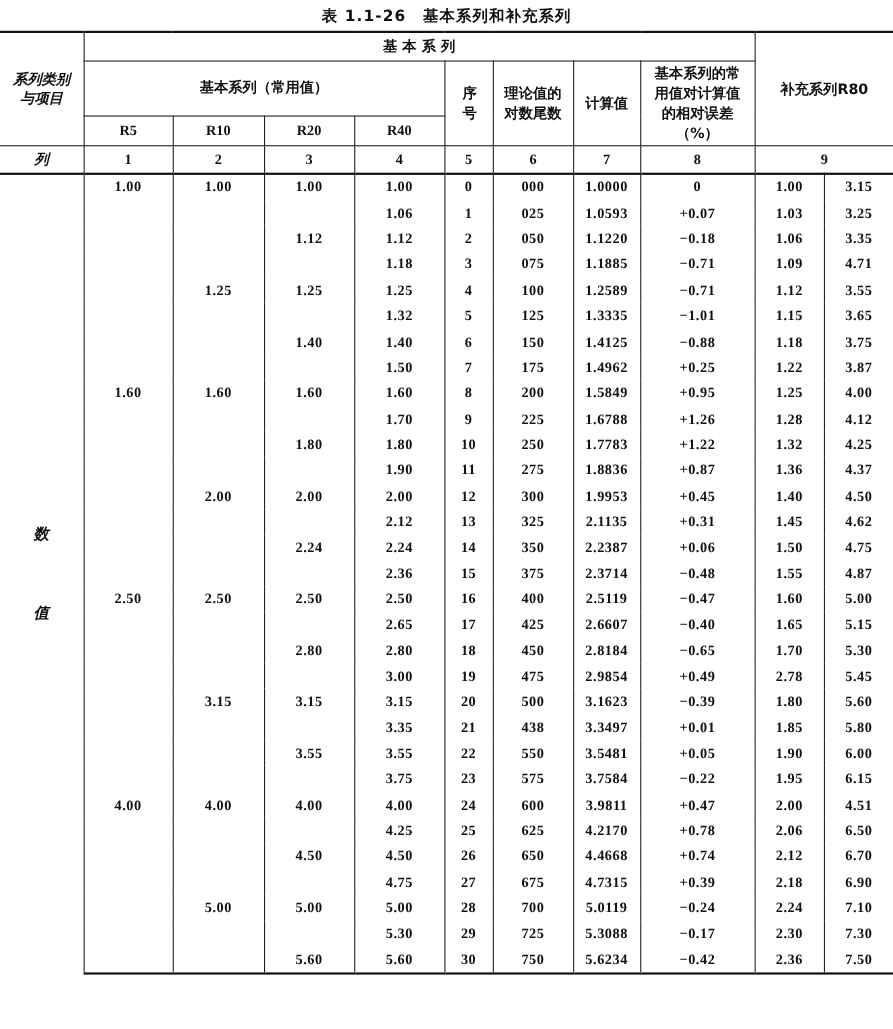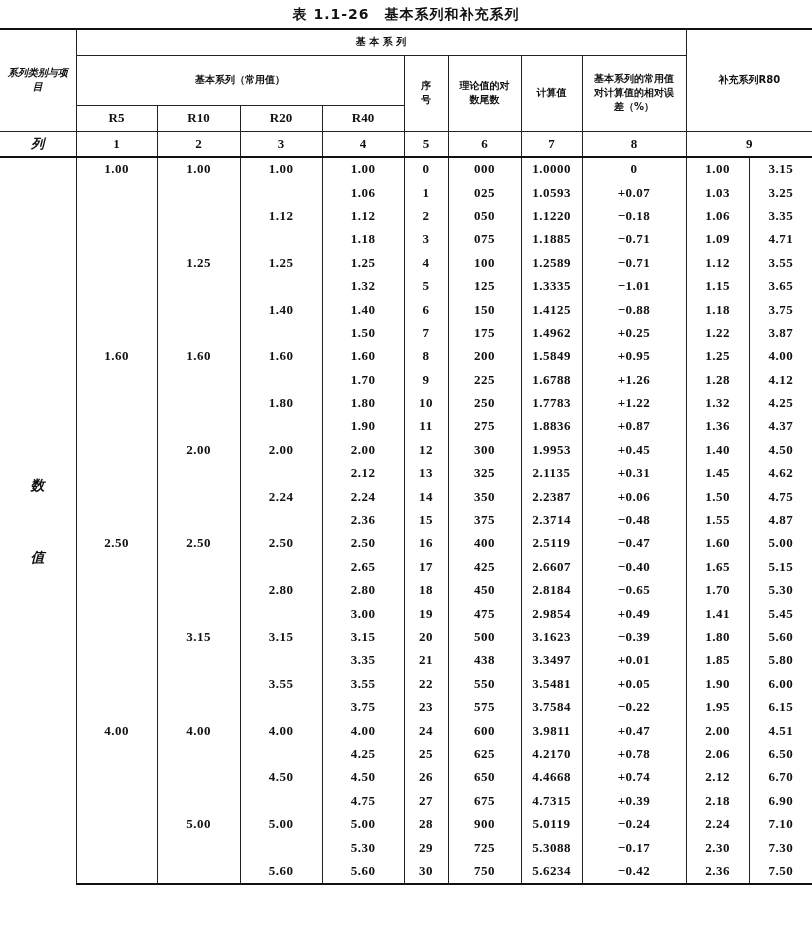--- a/index.html
+++ b/index.html
@@ -5,21 +5,21 @@
   html, body { margin: 0; padding: 0; background: #ffffff; }
   body { width: 812px; height: 935px; overflow: hidden; position: relative;
          font-family: "DejaVu Serif", "Liberation Serif", serif; color: #111; }
   .title { position: absolute; top: 6px; left: 0; width: 812px; text-align: center;
            font-family: "DejaVu Sans", sans-serif; font-weight: bold; font-size: 14px; letter-spacing: 1px; }
   table { position: absolute; top: 28px; left: 0; width: 812px; border-collapse: collapse;
           table-layout: fixed; }
   td, th { border-left: 1.2px solid #222; border-right: 1.2px solid #222; padding: 0;
            text-align: center; vertical-align: middle; font-weight: normal; }
   thead th { border-top: 1.2px solid #222; border-bottom: 1.2px solid #222;
-             font-family: "DejaVu Sans", sans-serif; font-weight: bold; font-size: 10px; }
+             font-family: "DejaVu Sans", sans-serif; font-weight: bold; font-size: 13px; }
   thead tr.top th { border-top: 2.5px solid #111; }
   thead tr.colnum th { border-bottom: 2px solid #111; height: 24px; font-size: 13px; }
   th.sub { font-family: "Liberation Serif", serif; font-size: 13px; }
   tbody td { height: 23.4px; font-size: 13px; font-family: "Liberation Serif", serif;
              font-weight: bold; letter-spacing: 0.5px; }
   tbody tr:last-child td { border-bottom: 2px solid #111; }
   td.label { font-family: "DejaVu Sans", sans-serif; font-size: 14px; line-height: 60px; }
   .first-col { border-left: none; font-style: italic; }
   .last-col { border-right: none; }
 </style>
@@ -309,21 +309,21 @@
       </tr>
       <tr>
         <td></td>
         <td></td>
         <td></td>
         <td>3.00</td>
         <td>19</td>
         <td>475</td>
         <td>2.9854</td>
         <td>+0.49</td>
-        <td>1.41</td>
+        <td>2.78</td>
         <td class="last-col">5.45</td>
       </tr>
       <tr>
         <td></td>
         <td>3.15</td>
         <td>3.15</td>
         <td>3.15</td>
         <td>20</td>
         <td>500</td>
         <td>3.1623</td>
@@ -414,21 +414,21 @@
         <td>+0.39</td>
         <td>2.18</td>
         <td class="last-col">6.90</td>
       </tr>
       <tr>
         <td></td>
         <td>5.00</td>
         <td>5.00</td>
         <td>5.00</td>
         <td>28</td>
-        <td>900</td>
+        <td>700</td>
         <td>5.0119</td>
         <td>−0.24</td>
         <td>2.24</td>
         <td class="last-col">7.10</td>
       </tr>
       <tr>
         <td></td>
         <td></td>
         <td></td>
         <td>5.30</td>

